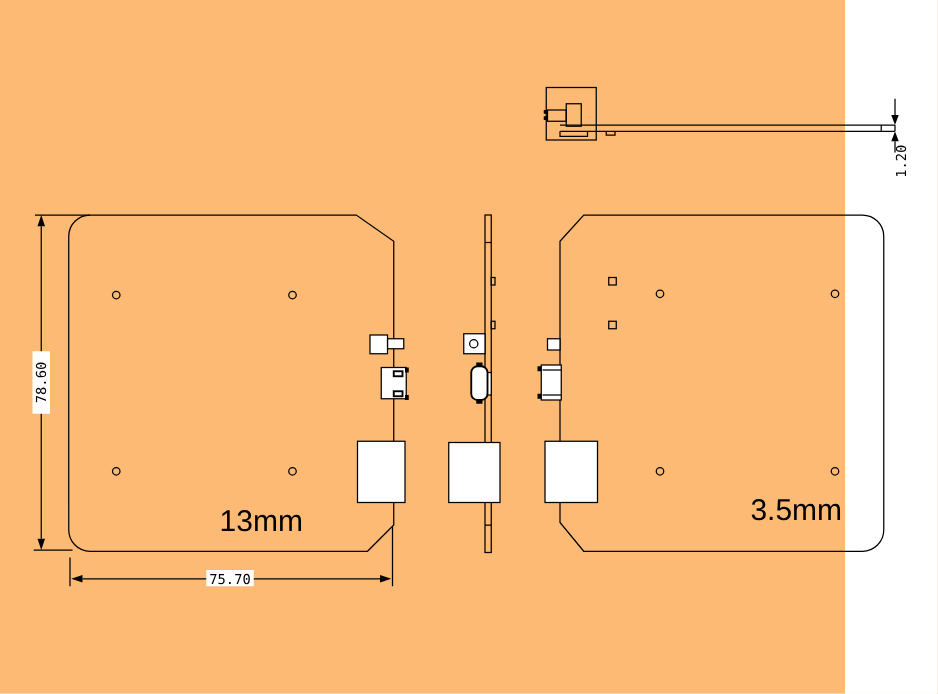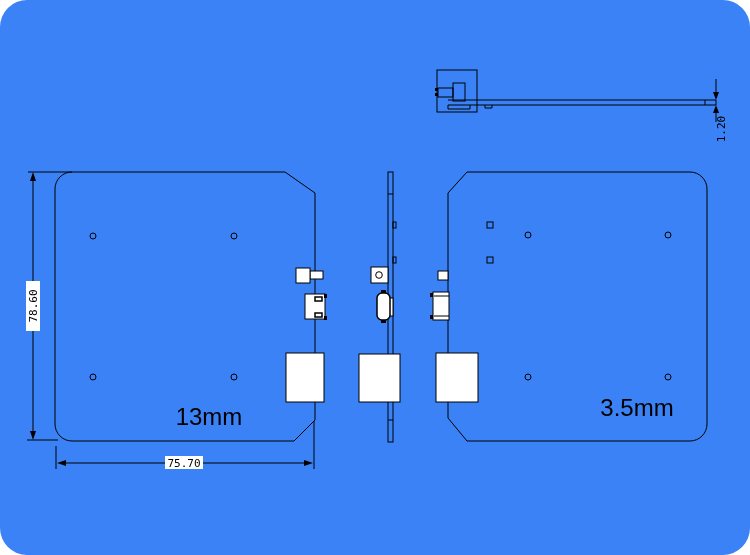--- a/index.html
+++ b/index.html
@@ -4,21 +4,21 @@
 <style>
   html,body{
     margin:0;
     padding:0;
     background:#ffffff;
     width:750px;
     height:555px;
     overflow:hidden;
     font-family:"Liberation Sans", sans-serif;
   }
-  .stage{position:relative;width:750px;height:555px;background:#3b82f6;border-radius:27px;}
+  .stage{position:relative;width:676px;height:555px;background:#fdba74;}
   svg{display:block;}
   .ln{stroke:#000000;stroke-width:1;fill:none;}
   .shape{stroke:#000000;stroke-width:1;fill:#ffffff;}
   .shape-thick{stroke:#000000;stroke-width:1.5;fill:#ffffff;}
   .solid{fill:#000000;stroke:none;}
   .mask{fill:#ffffff;stroke:none;}
   .dim-text{font-family:"DejaVu Sans Mono", monospace;font-size:11px;fill:#000000;}
   .label-text{font-family:"Liberation Sans", sans-serif;font-size:24px;fill:#000000;}
 </style>
 </head>

